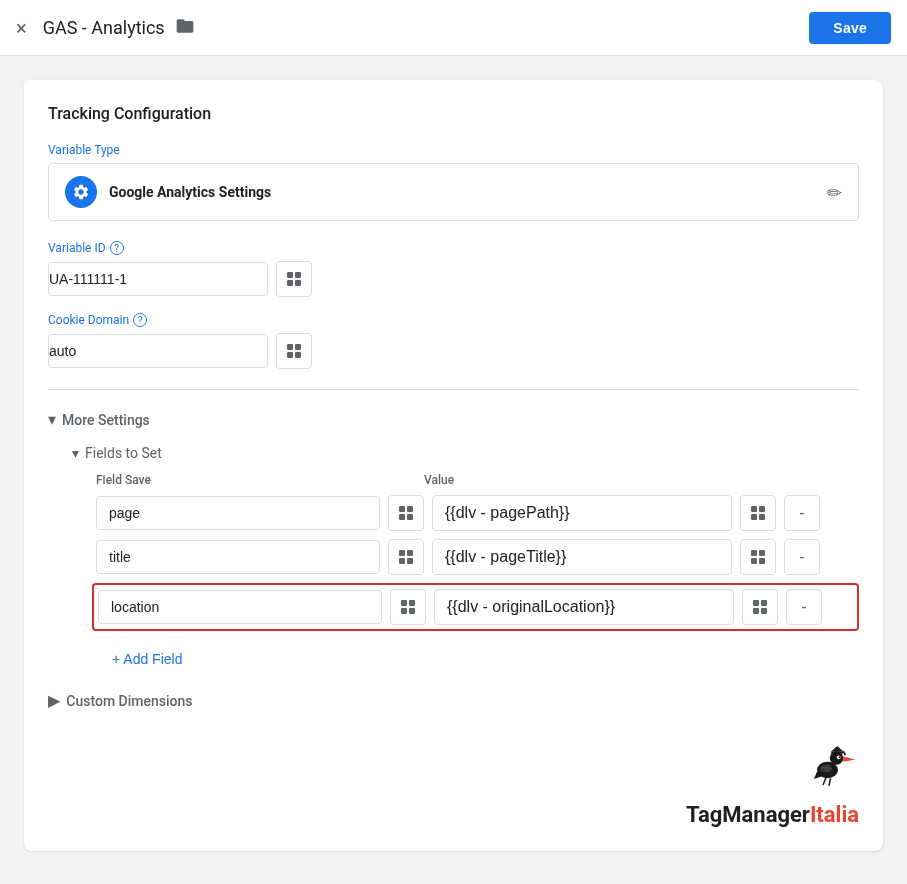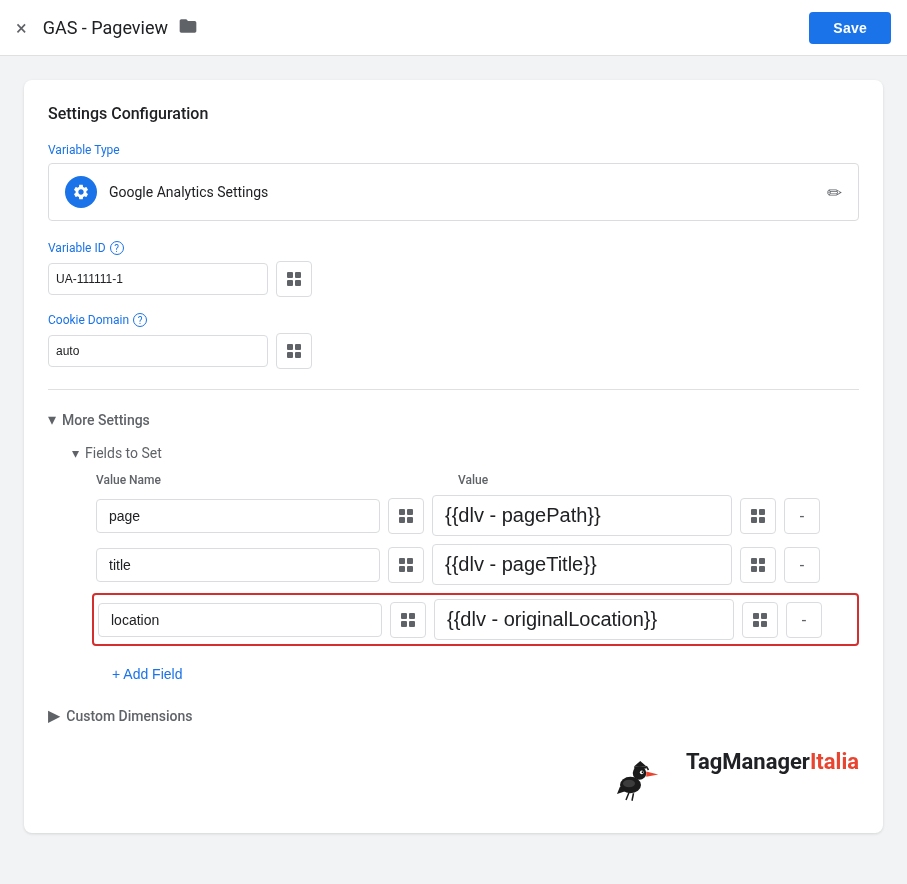--- a/index.html
+++ b/index.html
@@ -112,42 +112,42 @@
       flex-shrink: 0;
     }
     .variable-type-icon svg {
       width: 18px;
       height: 18px;
       fill: #fff;
     }
     .variable-type-name {
       flex: 1;
       font-size: 14px;
-      font-weight: 400;
+      font-weight: 700;
       color: #202124;
     }
     .edit-icon {
       color: #5f6368;
       font-size: 18px;
       cursor: pointer;
     }
 
     
     .input-row {
       display: flex;
       align-items: center;
       gap: 8px;
       margin-bottom: 16px;
     }
     .text-input {
       flex: 1;
       border: 1px solid #dadce0;
       border-radius: 4px;
-      padding: 8px 7px;
-      font-size: 12px;
+      padding: 8px 0;
+      font-size: 14px;
       color: #202124;
       outline: none;
       max-width: 220px;
     }
     .icon-btn {
       width: 36px;
       height: 36px;
       border: 1px solid #dadce0;
       border-radius: 4px;
       background: #fff;
@@ -205,21 +205,20 @@
     .table-header-field {
       font-size: 12px;
       color: #5f6368;
       width: 320px;
       font-weight: 500;
     }
     .table-header-value {
       font-size: 12px;
       color: #5f6368;
       font-weight: 500;
-      margin-left: 34px;
     }
 
     .field-row {
       display: flex;
       align-items: center;
       gap: 8px;
       margin-bottom: 8px;
       margin-left: 24px;
     }
     .field-input {
@@ -228,21 +227,21 @@
       padding: 8px 12px;
       font-size: 14px;
       color: #202124;
       outline: none;
       width: 284px;
     }
     .value-input {
       border: 1px solid #dadce0;
       border-radius: 4px;
       padding: 8px 12px;
-      font-size: 20px;
+      font-size: 16px;
       color: #202124;
       outline: none;
       width: 300px;
     }
     .remove-btn {
       border: 1px solid #dadce0;
       border-radius: 4px;
       background: #fff;
       color: #5f6368;
       font-size: 16px;
@@ -289,23 +288,24 @@
     }
     .custom-dims-header .chevron-right {
       font-size: 16px;
       color: #5f6368;
     }
 
     
     .footer-logo {
       display: flex;
       justify-content: flex-end;
-      align-items: flex-start;
+      align-items: flex-end;
       margin-top: 24px;
-      gap: 24px;
+      gap: 8px;
+      flex-direction: column;
     }
 
     
     .bird-logo {
       width: 60px;
       height: 60px;
     }
 
     
     .grid-icon {
@@ -319,34 +319,34 @@
       background: #5f6368;
       border-radius: 1px;
     }
   </style>
 </head>
 <body>
 
 <div class="top-bar">
   <span class="top-bar-close">×</span>
   <div class="top-bar-title">
-    <span>GAS - Pageview</span>
+    <span>GAS - Analytics</span>
     <span class="top-bar-folder">
       <svg width="20" height="20" viewBox="0 0 24 24" fill="#5f6368">
           <path d="M10 4H4c-1.1 0-1.99.9-1.99 2L2 18c0 1.1.9 2 2 2h16c1.1 0 2-.9 2-2V8c0-1.1-.9-2-2-2h-8l-2-2z"></path>
         </svg>
     </span>
   </div>
   <button class="save-btn">Save</button>
 </div>
 
 <div class="content">
   <div class="card">
 
-    <div class="section-title">Settings Configuration</div>
+    <div class="section-title">Tracking Configuration</div>
 
     <div class="field-label">
       <span>Variable Type</span>
     </div>
     <div class="variable-type-row">
       <div class="variable-type-icon">
         <svg viewBox="0 0 24 24">
           <path d="M19.14,12.94c0.04-0.3,0.06-0.61,0.06-0.94c0-0.32-0.02-0.64-0.07-0.94l2.03-1.58c0.18-0.14,0.23-0.41,0.12-0.61 l-1.92-3.32c-0.12-0.22-0.37-0.29-0.59-0.22l-2.39,0.96c-0.5-0.38-1.03-0.7-1.62-0.94L14.4,2.81c-0.04-0.24-0.24-0.41-0.48-0.41 h-3.84c-0.24,0-0.43,0.17-0.47,0.41L9.25,5.35C8.66,5.59,8.12,5.92,7.63,6.29L5.24,5.33c-0.22-0.08-0.47,0-0.59,0.22L2.74,8.87 C2.62,9.08,2.66,9.34,2.86,9.48l2.03,1.58C4.84,11.36,4.8,11.69,4.8,12s0.02,0.64,0.07,0.94l-2.03,1.58 c-0.18,0.14-0.23,0.41-0.12,0.61l1.92,3.32c0.12,0.22,0.37,0.29,0.59,0.22l2.39-0.96c0.5,0.38,1.03,0.7,1.62,0.94l0.36,2.54 c0.05,0.24,0.24,0.41,0.48,0.41h3.84c0.24,0,0.44-0.17,0.47-0.41l0.36-2.54c0.59-0.24,1.13-0.56,1.62-0.94l2.39,0.96 c0.22,0.08,0.47,0,0.59-0.22l1.92-3.32c0.12-0.22,0.07-0.47-0.12-0.61L19.14,12.94z M12,15.6c-1.98,0-3.6-1.62-3.6-3.6 s1.62-3.6,3.6-3.6s3.6,1.62,3.6,3.6S13.98,15.6,12,15.6z"></path>
         </svg>
       </div>
@@ -394,21 +394,21 @@
     </div>
 
     <div class="fields-section">
       <div class="fields-header">
         <span class="chevron">▾</span>
         <span>Fields to Set</span>
       </div>
 
       
       <div class="table-headers">
-        <span class="table-header-field">Value Name</span>
+        <span class="table-header-field">Field Save</span>
         <span class="table-header-value">Value</span>
       </div>
 
       
       <div class="field-row">
         <input class="field-input" type="text" value="page" style="">
         <button class="icon-btn">
           <div class="grid-icon">
               <span></span>
               <span></span>

